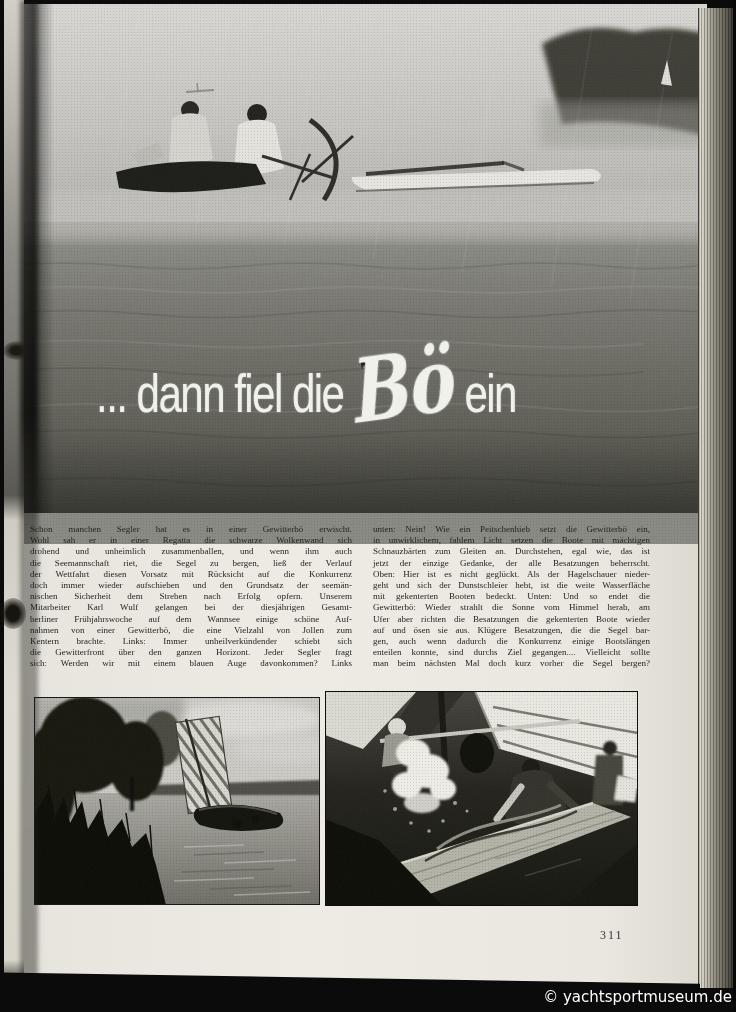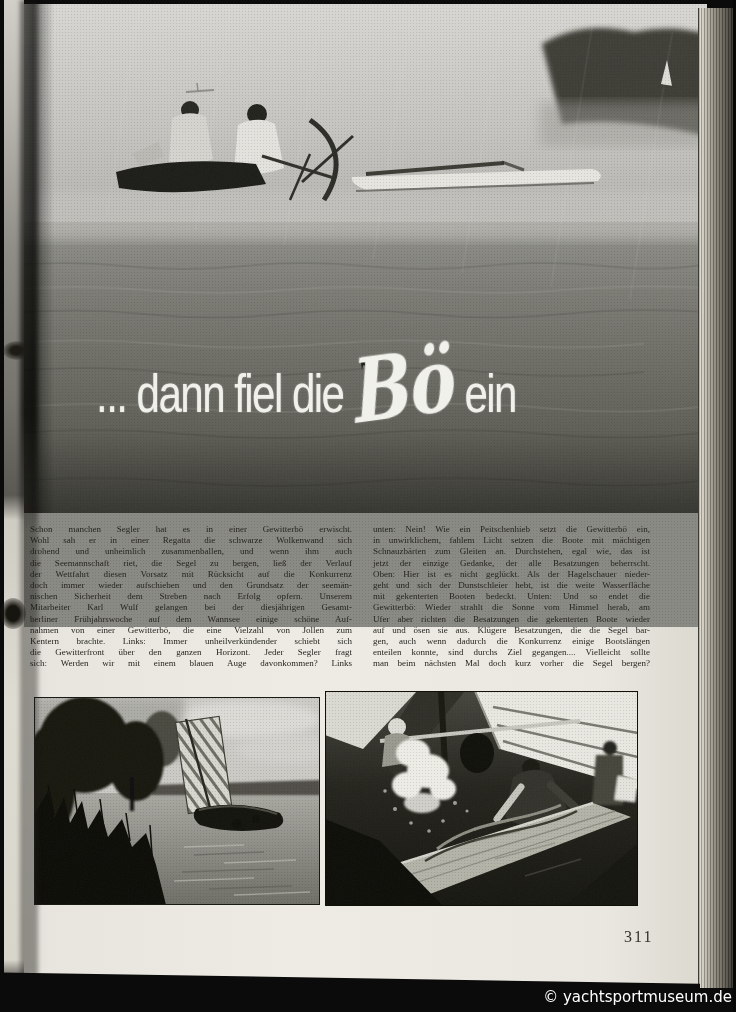--- a/index.html
+++ b/index.html
@@ -5,21 +5,21 @@
   html,body{margin:0;padding:0;}
   body{width:736px;height:1012px;background:#0b0b0b;position:relative;overflow:hidden;
        font-family:"Liberation Serif",serif;}
   .abs{position:absolute;}
 
   
   .paper{left:4px;top:513px;width:694px;height:472px;
     background:linear-gradient(90deg,#d7d4cc 0,#e7e5de 45px,#edebe4 300px,#e9e7e0 600px,#dcd9d0 694px);}
 
   
-  .photo-top{left:4px;top:4px;width:703px;height:623px;background:#8a8a85;overflow:hidden;}
+  .photo-top{left:4px;top:4px;width:703px;height:540px;background:#8a8a85;overflow:hidden;}
   .photo-top svg{display:block;}
 
   
   .ht::after{content:"";position:absolute;inset:0;pointer-events:none;opacity:.22;
     background-image:radial-gradient(rgba(20,20,18,.55) 1px, transparent 1px);
     background-size:3px 3px;}
 
   
   .headline{left:92px;top:358px;display:flex;align-items:baseline;gap:13px;
     color:#f1f1ec;font-family:"Liberation Sans",sans-serif;font-size:54px;font-weight:400;
@@ -33,21 +33,21 @@
   .col{font-size:9px;line-height:11.2px;text-align:justify;text-align-last:justify;
        white-space:pre-line;hyphens:none;}
   .col-left{width:322px;}
   .col-right{width:277px;}
 
   
   .photo-left{left:34px;top:697px;width:286px;height:208px;overflow:hidden;background:#9a9a94;}
   .photo-right{left:325px;top:691px;width:313px;height:215px;overflow:hidden;background:#23231d;}
 
   
-  .pagenum{left:624px;top:928px;font-size:16px;letter-spacing:2px;color:#33322c;z-index:6;}
+  .pagenum{left:600px;top:928px;font-size:12px;letter-spacing:2px;color:#33322c;z-index:6;}
   .watermark{left:500px;top:988px;width:232px;text-align:right;color:#ffffff;
     font-family:"DejaVu Sans",sans-serif;font-weight:400;font-size:15px;z-index:9;}
 
   
   .left-strip{left:0;top:0;width:24px;height:986px;z-index:7;
     background:linear-gradient(180deg,#d2cfc8 0,#b9b6af 110px,#8f8d87 250px,#75736e 400px,#5b5954 495px,
                #cfccc3 520px,#dedbd2 700px,#d8d5cb 960px,#2a2923 986px);
     border-left:4px solid #0a0a0a;box-sizing:border-box;}
   .gutter-channel{left:20px;top:0;width:18px;height:986px;z-index:7;filter:blur(2px);pointer-events:none;
     background:linear-gradient(180deg,rgba(18,18,15,.5) 0,rgba(8,8,6,.78) 42%,rgba(25,24,20,.38) 54%,rgba(32,30,26,.42) 100%);}

